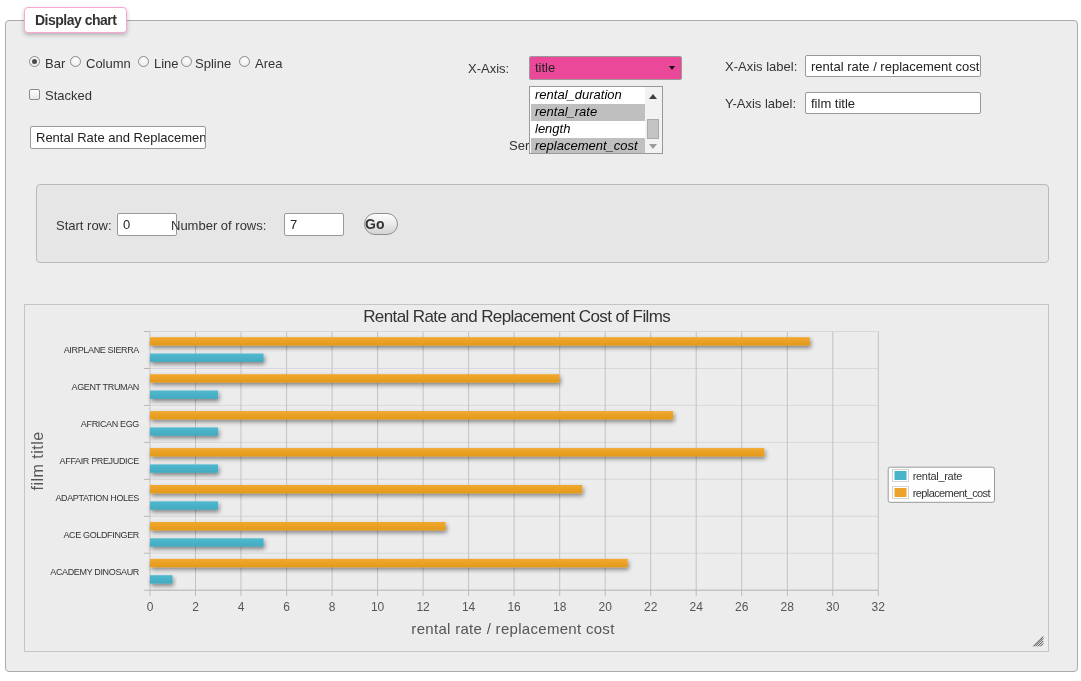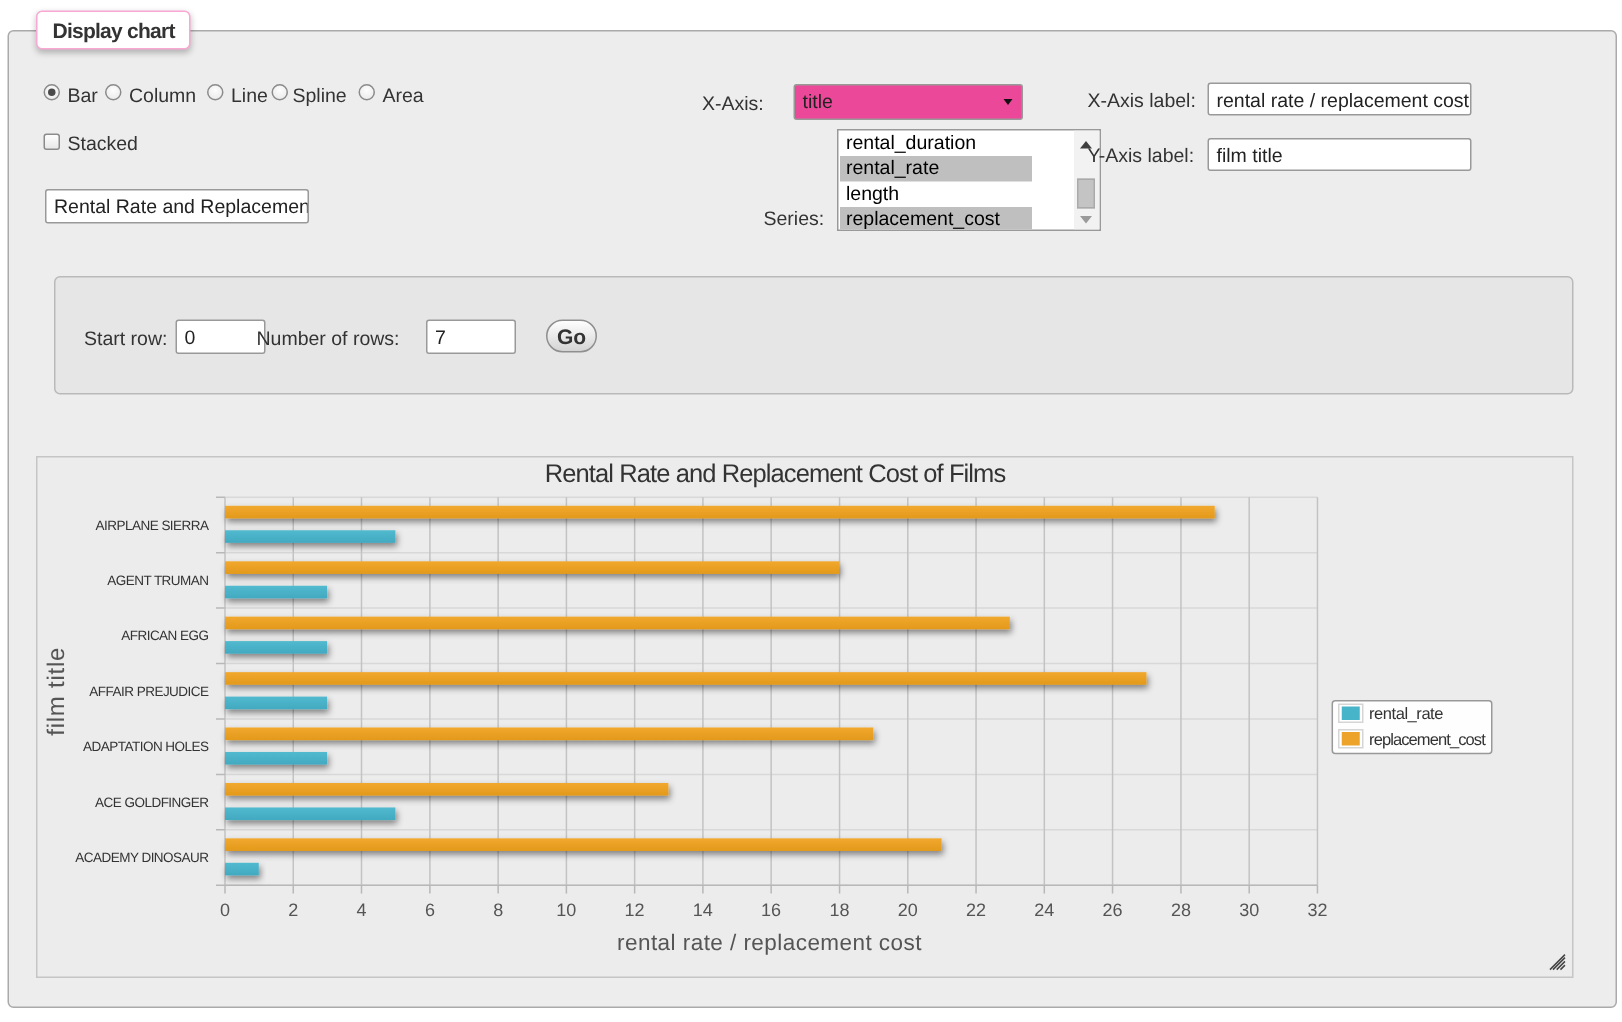--- a/index.html
+++ b/index.html
@@ -11,21 +11,21 @@
 .radio { position:absolute; width:11px; height:11px; border:1px solid #8b8b8b; border-radius:50%; background:radial-gradient(circle at 50% 35%, #fdfdfd, #e8e8e8); }
 .radio.checked::after { content:""; position:absolute; left:2px; top:2px; width:5px; height:5px; border-radius:50%; background:#4a4a4a; }
 .checkbox { position:absolute; width:11px; height:11px; border:1px solid #8b8b8b; border-radius:2px; background:linear-gradient(#fdfdfd, #e8e8e8); }
 .tinput { position:absolute; background:#fff; border:1px solid #999; border-radius:2px; font-size:13px; color:#222; padding:0 5px; line-height:21px; white-space:nowrap; overflow:hidden; }
 .selectbox { position:absolute; background:#ec4899; border:1px solid #999; border-radius:2px; font-size:13px; color:#222; }
 .selectbox .arrow { position:absolute; right:6px; top:9px; width:0; height:0; border-left:3.5px solid transparent; border-right:3.5px solid transparent; border-top:4.5px solid #111; }
 .listbox { position:absolute; background:#fff; border:1px solid #999; overflow:hidden; }
 .listitem { position:absolute; left:1px; font-size:13px; color:#000; height:17px; line-height:16px; padding-left:4px; }
 .listitem.sel { background:#bfbfbf; }
 .panel { position:absolute; left:36px; top:184px; width:1013px; height:79px; background:#e6e6e6; border:1px solid #b9b9b9; border-radius:4px; }
-.gobtn { position:absolute; left:364px; top:213px; width:34px; height:22px; border:1px solid #8f8f8f; border-radius:11px; background:linear-gradient(#fefefe, #d4d4d4); font-size:14px; font-weight:bold; color:#333; text-align:center; line-height:20px; }
+.gobtn { position:absolute; left:364px; top:213px; width:34px; height:22px; border:1px solid #8f8f8f; border-radius:11px; background:linear-gradient(#fefefe, #d4d4d4); font-size:14px; font-weight:bold; color:#333; text-align:left; line-height:20px; }
 .chartbox { position:absolute; left:24px; top:304px; width:1025px; height:348px; background:#ececec; border:1px solid #c5c5c5; }
 </style>
 </head>
 <body>
 <div class="fieldset"></div>
 <div class="legend-box">Display chart</div>
 
 <span class="radio checked" style="left:29px; top:56px;"></span>
 <span class="lbl" style="left:45px; top:56px;">Bar</span>
 <span class="radio" style="left:70px; top:56px;"></span>
@@ -42,21 +42,21 @@
 
 <div class="tinput" style="left:30px; top:126px; width:176px; height:23px;">Rental Rate and Replacement Cost of Films</div>
 
 <span class="lbl" style="left:468px; top:61px;">X-Axis:</span>
 <div class="selectbox" style="left:529px; top:56px; width:153px; height:24px;">
     <span style="position:absolute; left:5px; top:3px;">title</span>
     <span class="arrow"></span>
   </div>
 
 <span class="lbl" style="left:485px; top:138px;margin-left:24px;">Series:</span>
-<div class="listbox" style="left:558px; top:86px; width:176px; height:68px;">
+<div class="listbox" style="left:529px; top:86px; width:134px; height:68px;font-style:italic;">
   <div class="listitem" style="top:0; width:128px;">rental_duration</div>
   <div class="listitem sel" style="top:17px; width:128px;">rental_rate</div>
   <div class="listitem" style="top:34px; width:128px;">length</div>
   <div class="listitem sel" style="top:51px; width:128px;">replacement_cost</div>
 
   <div style="position:absolute; right:0; top:0; width:17px; height:66px; background:#f2f2f2;">
     <div style="position:absolute; left:4px; top:7px; width:0; height:0; border-left:4px solid transparent; border-right:4px solid transparent; border-bottom:5px solid #3f3f3f;"></div>
     <div style="position:absolute; left:2px; top:32px; width:12px; height:20px; background:#c4c4c4; border:1px solid #aaa;"></div>
     <div style="position:absolute; left:4px; bottom:4px; width:0; height:0; border-left:4px solid transparent; border-right:4px solid transparent; border-top:5px solid #9a9a9a;"></div>
   </div>

